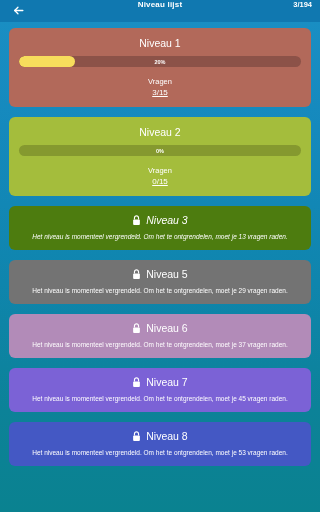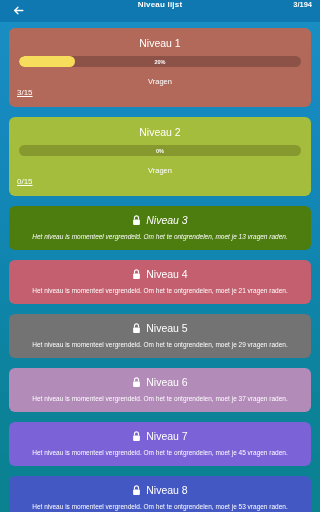--- a/index.html
+++ b/index.html
@@ -107,20 +107,21 @@
   }
 
   .vragen-label {
     text-align: center;
     color: #ffffff;
     font-size: 7.5px;
     margin-top: 10px;
     line-height: 10px;
   }
   .vragen-value {
+    text-align: center;
     color: #ffffff;
     font-size: 8px;
     line-height: 11px;
     text-decoration: underline;
   }
 
   .locked-text {
     text-align: center;
     color: #ffffff;
     font-size: 6.5px;
@@ -173,32 +174,20 @@
         <span class="lock-icon">
           <svg width="9" height="11" viewBox="0 0 24 28" fill="#ffffff">
             <path d="M12 0C8.1 0 5 3.1 5 7v4h3V7c0-2.2 1.8-4 4-4s4 1.8 4 4v4h3V7c0-3.9-3.1-7-7-7z"></path>
             <rect x="3" y="11" width="18" height="15" rx="2.5"></rect>
           </svg>
         </span>
         <span>Niveau 3</span>
       </div>
       <div class="locked-text">Het niveau is momenteel vergrendeld. Om het te ontgrendelen, moet je 13 vragen raden.</div>
     </div>
-    <div class="level-card locked" style="background: rgb(195, 95, 110);">
-      <div class="level-title">
-        <span class="lock-icon">
-          <svg width="9" height="11" viewBox="0 0 24 28" fill="#ffffff">
-            <path d="M12 0C8.1 0 5 3.1 5 7v4h3V7c0-2.2 1.8-4 4-4s4 1.8 4 4v4h3V7c0-3.9-3.1-7-7-7z"></path>
-            <rect x="3" y="11" width="18" height="15" rx="2.5"></rect>
-          </svg>
-        </span>
-        <span>Niveau 4</span>
-      </div>
-      <div class="locked-text">Het niveau is momenteel vergrendeld. Om het te ontgrendelen, moet je 21 vragen raden.</div>
-    </div>
     <div class="level-card locked" style="background: #737373;">
       <div class="level-title">
         <span class="lock-icon">
           <svg width="9" height="11" viewBox="0 0 24 28" fill="#ffffff">
             <path d="M12 0C8.1 0 5 3.1 5 7v4h3V7c0-2.2 1.8-4 4-4s4 1.8 4 4v4h3V7c0-3.9-3.1-7-7-7z"></path>
             <rect x="3" y="11" width="18" height="15" rx="2.5"></rect>
           </svg>
         </span>
         <span>Niveau 5</span>
       </div>

